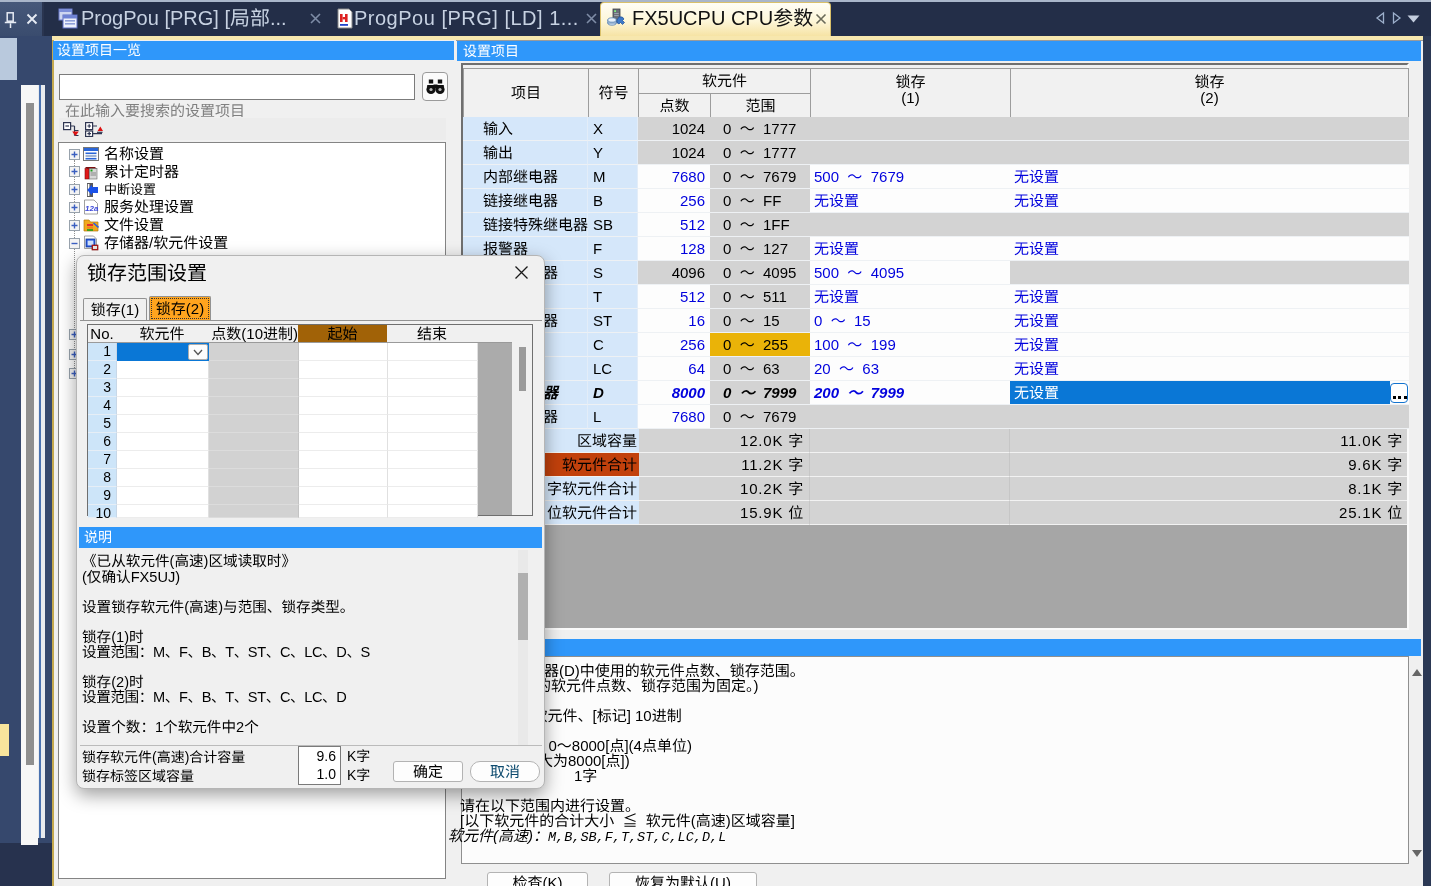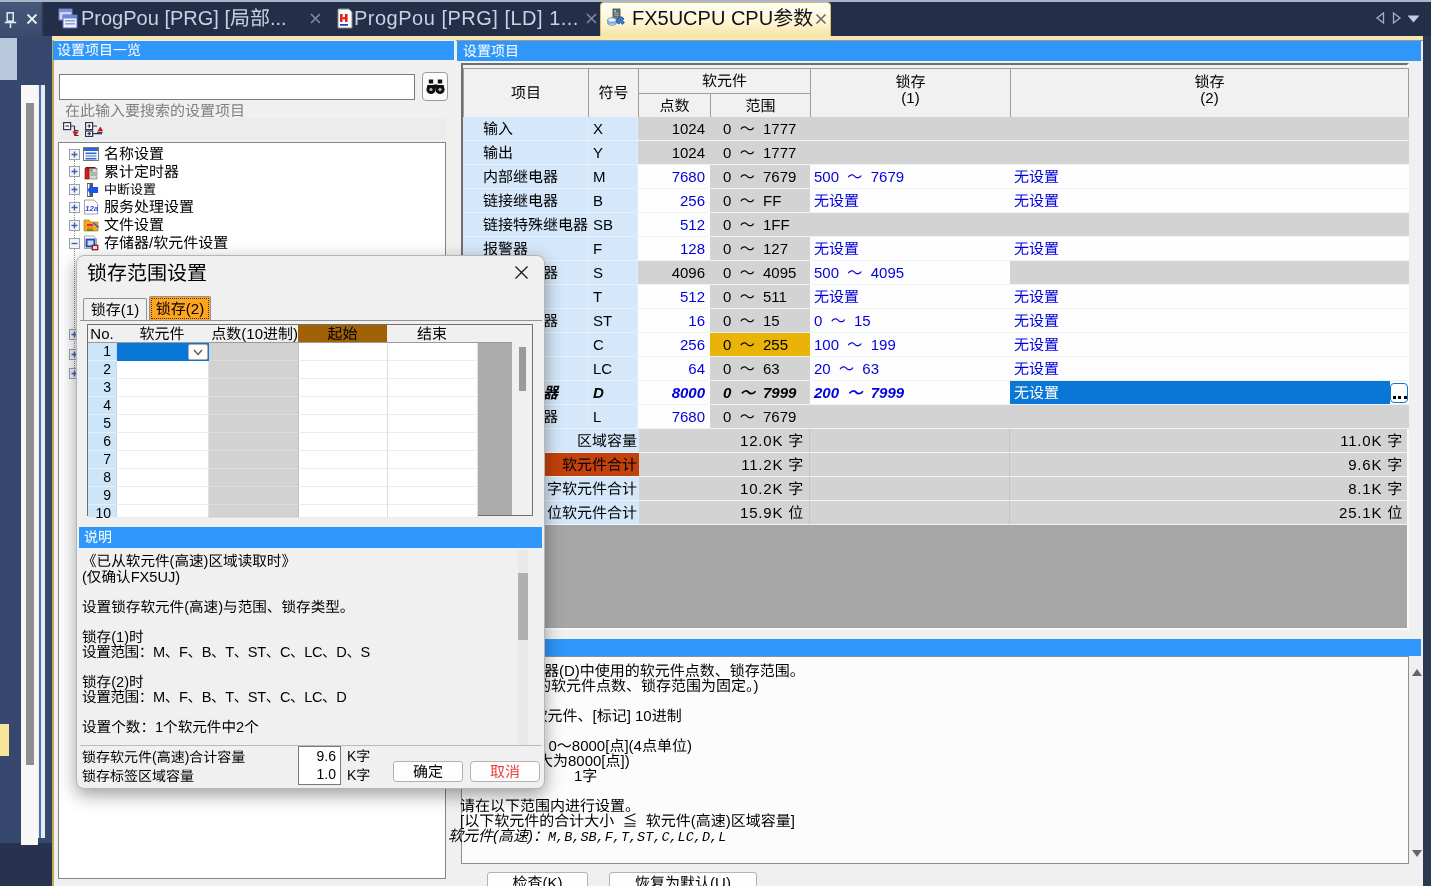--- a/index.html
+++ b/index.html
@@ -429,12 +429,12 @@
 <div class="a" style="left:518px;top:550px;width:10px;height:196px;background:#e9e9e9;"></div>
 <div class="a" style="left:518px;top:573px;width:10px;height:67px;background:#b0b0b0;"></div>
 <div class="a" style="left:80px;top:745px;width:462px;height:1px;background:#bbb;"></div>
 <div class="a t" style="left:82px;top:749px;height:16px;line-height:16px;font-size:14px;color:#000;">锁存软元件(高速)合计容量</div>
 <div class="a t" style="left:82px;top:768px;height:16px;line-height:16px;font-size:14px;color:#000;">锁存标签区域容量</div>
 <div class="a t" style="left:298px;top:746px;width:43px;height:21px;background:#fff;border:1px solid #7a7a7a;padding-right:4px;font-size:14px;line-height:19px;text-align:right;color:#000;">9.6</div>
 <div class="a t" style="left:298px;top:766px;width:43px;height:19px;background:#fff;border:1px solid #7a7a7a;border-top:none;padding-right:4px;font-size:14px;line-height:17px;text-align:right;color:#000;">1.0</div>
 <div class="a t" style="left:347px;top:748px;height:16px;line-height:16px;font-size:14px;color:#000;">K字</div>
 <div class="a t" style="left:347px;top:767px;height:16px;line-height:16px;font-size:14px;color:#000;">K字</div>
 <div class="a t" style="left:393px;top:761px;width:70px;height:21px;background:#fdfdfd;border:1px solid #b3b3b3;border-radius:3px;font-size:15px;color:#000;text-align:center;line-height:19px;">确定</div>
-<div class="a t" style="left:470px;top:761px;width:70px;height:21px;background:#fdfdfd;border:1px solid #b3b3b3;border-radius:4px;font-size:15px;color:#ef4444;text-align:center;line-height:19px;">取消</div>
+<div class="a t" style="left:470px;top:761px;width:70px;height:21px;background:#fdfdfd;border:1px solid #b3b3b3;border-radius:10px;font-size:15px;color:#0c4a6e;text-align:center;line-height:19px;">取消</div>
 </body></html>

